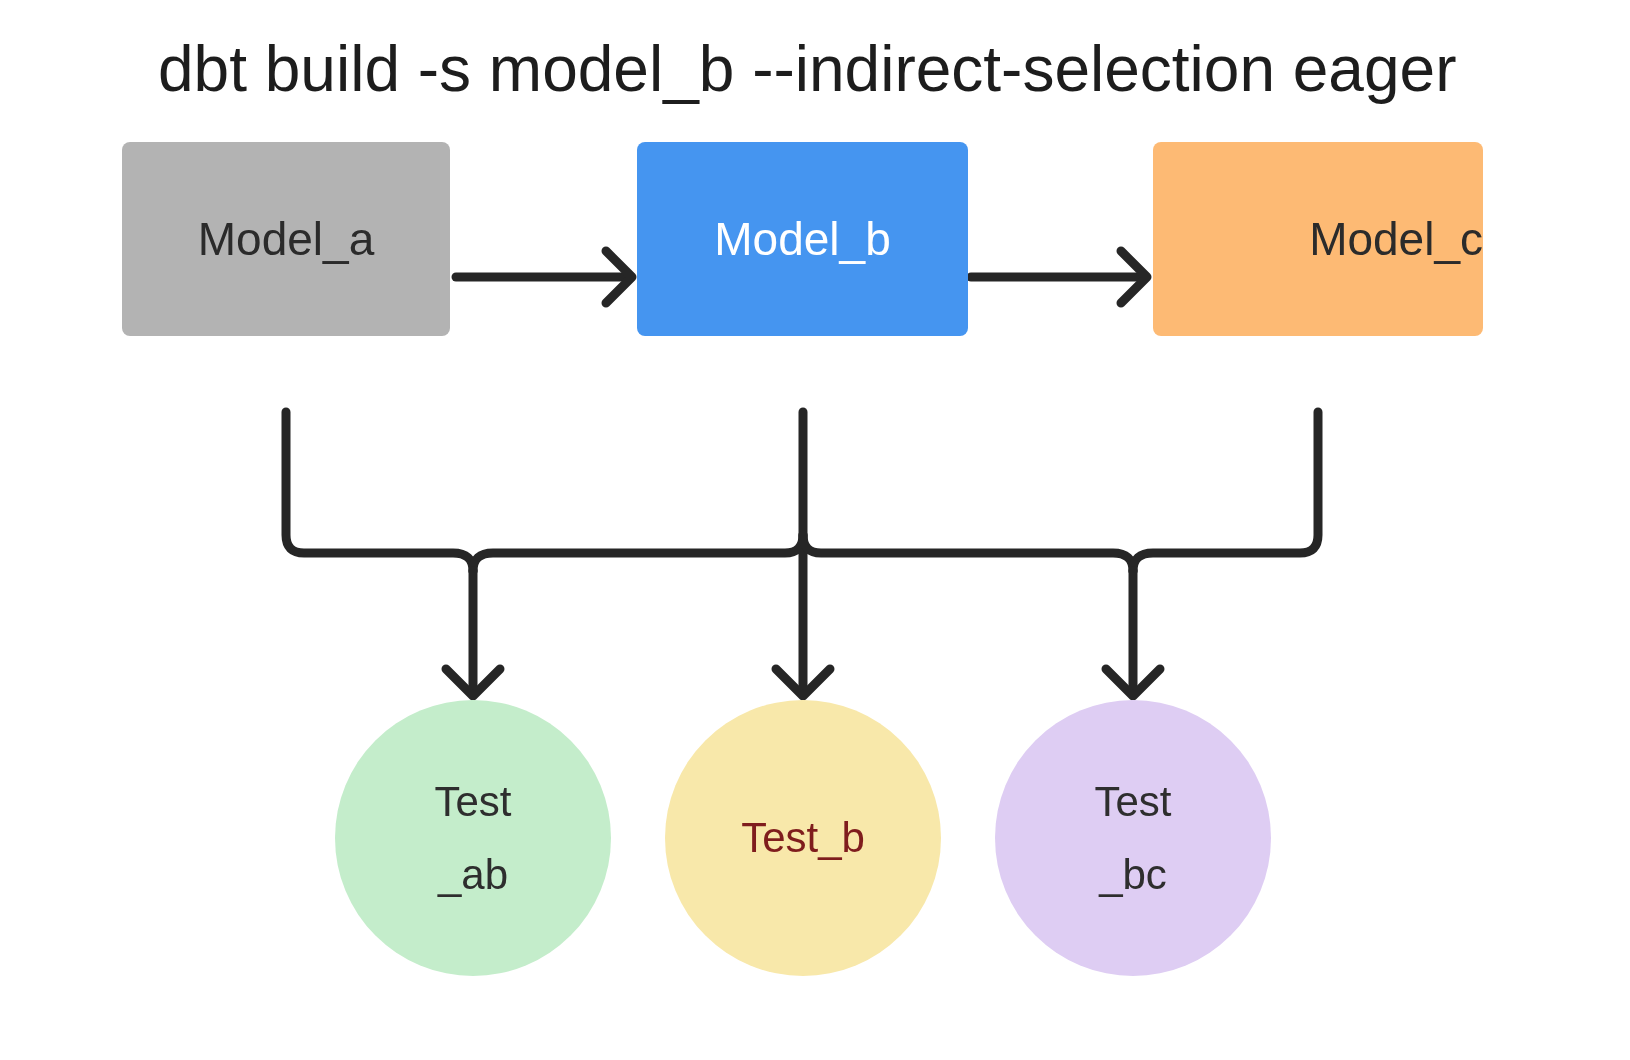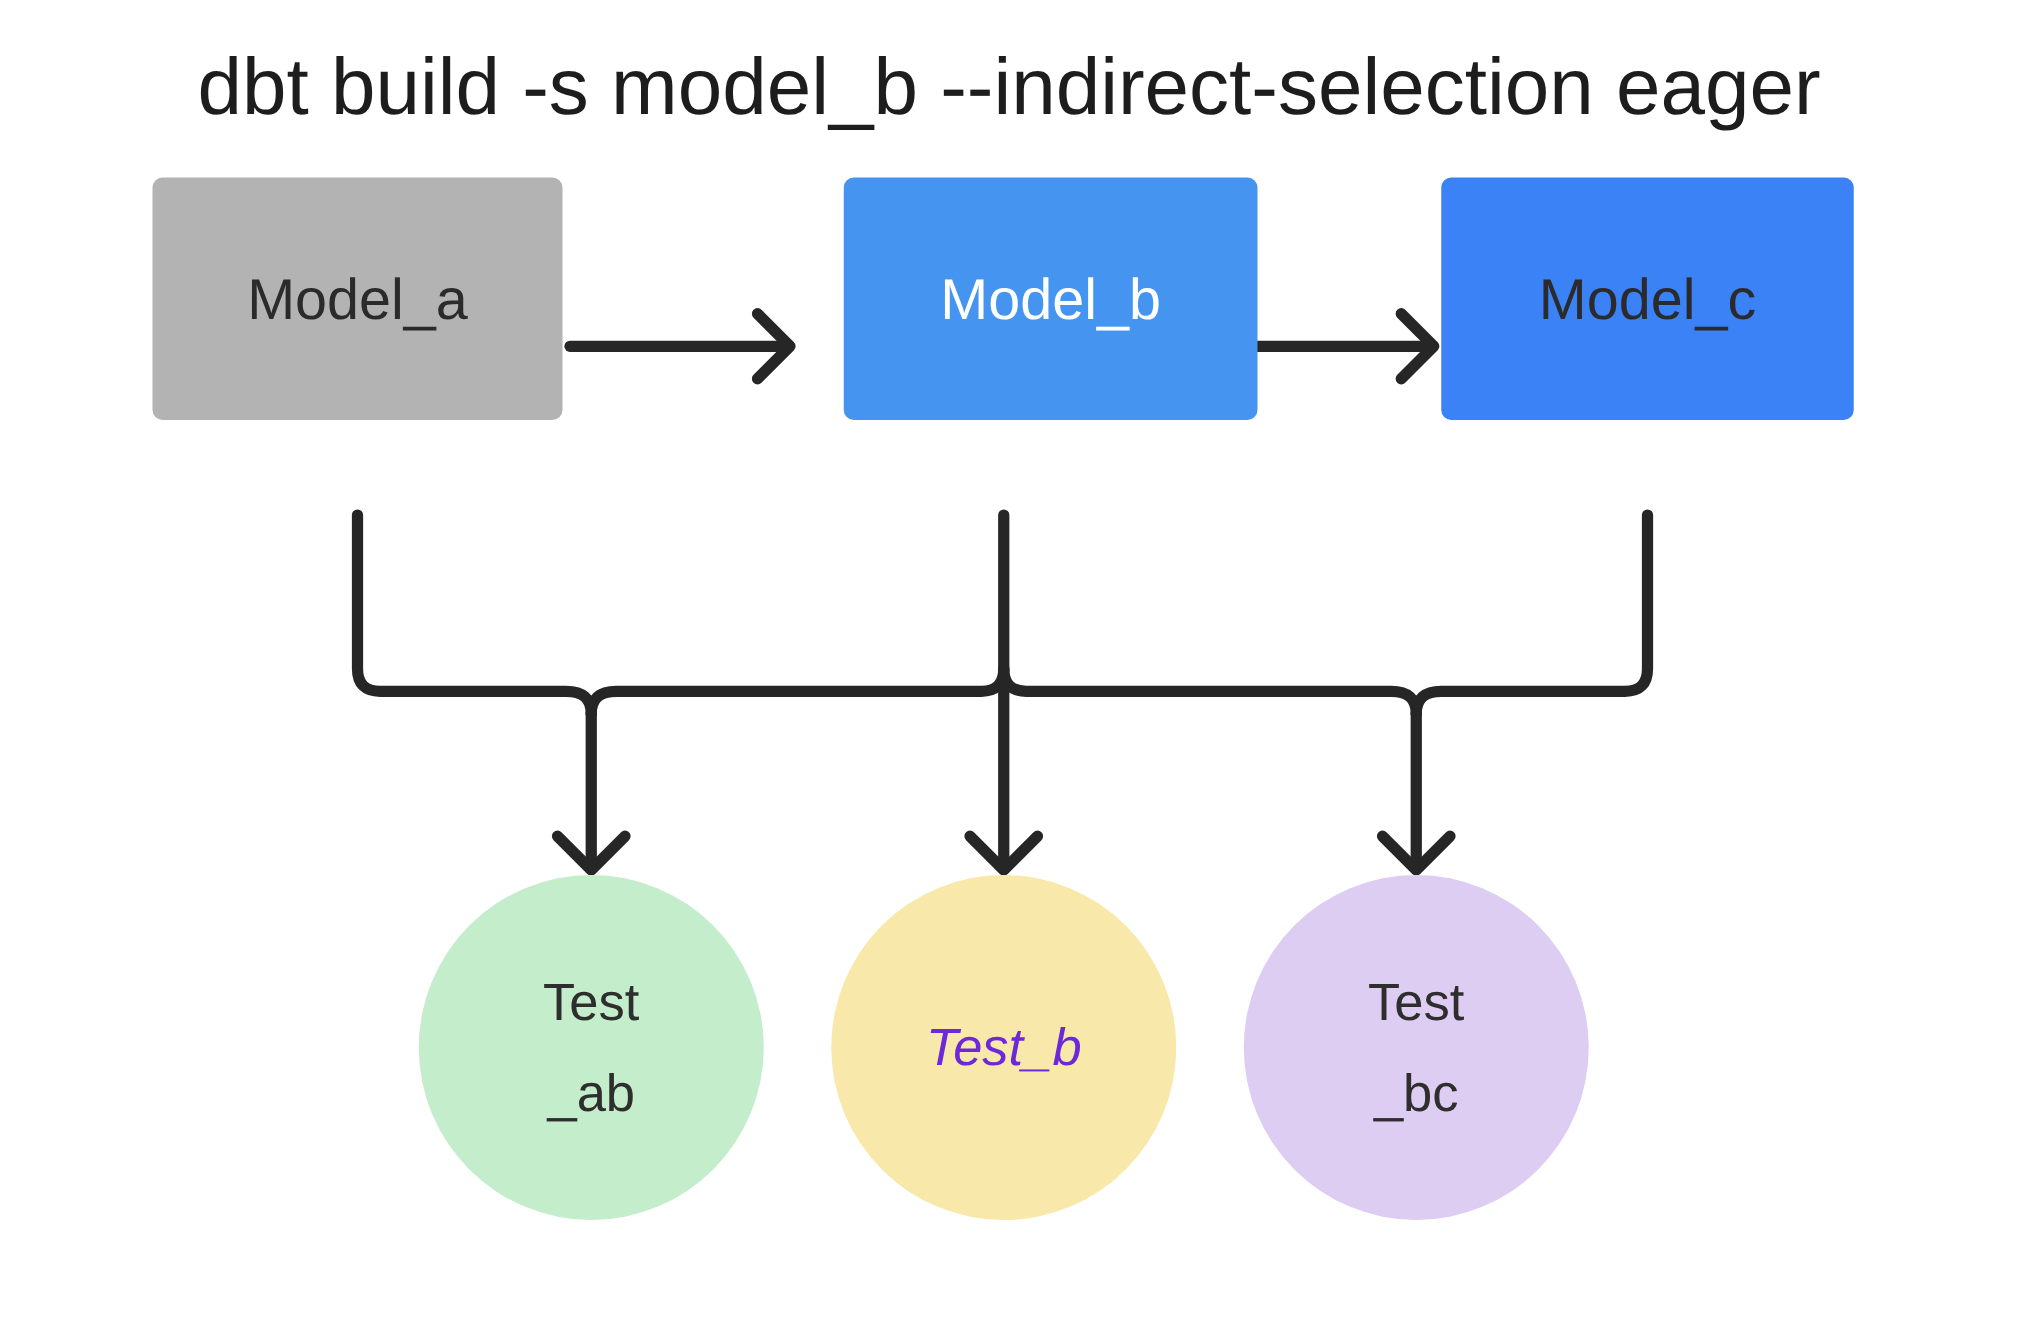--- a/index.html
+++ b/index.html
@@ -111,32 +111,32 @@
 
     <g>
       <path d="M 1133 571 L 1133 695" style="stroke: rgb(38, 38, 38);"></path>
       <path d="M 1106 669 L 1133 696 L 1160 669" style="stroke: rgb(38, 38, 38);"></path>
     </g>
   </svg>
 
   <div class="node-box box-a" style="background: rgb(179, 179, 179); color: rgb(43, 43, 43);">
     <span>Model_a</span>
   </div>
-  <div class="node-box box-b" style="background: rgb(69, 149, 240); color: rgb(255, 255, 255); margin-left: 38px;">
+  <div class="node-box box-b" style="background: rgb(69, 149, 240); color: rgb(255, 255, 255);">
     <span>Model_b</span>
   </div>
-  <div class="node-box box-c" style="background: #3b82f6; color: rgb(43, 43, 43);">
+  <div class="node-box box-c" style="background: #fdba74; color: rgb(43, 43, 43); justify-content: flex-end;">
     <span>Model_c</span>
   </div>
 
   <div class="node-circle circle-ab" style="background: rgb(196, 237, 203); color: rgb(46, 46, 46);">
     <span>Test</span>
     <span>_ab</span>
   </div>
-  <div class="node-circle circle-b" style="background: rgb(248, 232, 170); color: #6d28d9; font-style: italic;">
+  <div class="node-circle circle-b" style="background: rgb(248, 232, 170); color: #7f1d1d;">
     <span>Test_b</span>
   </div>
   <div class="node-circle circle-bc" style="background: rgb(222, 205, 243); color: rgb(46, 46, 46);">
     <span>Test</span>
     <span>_bc</span>
   </div>
 
 </div>
 
 </body></html>

